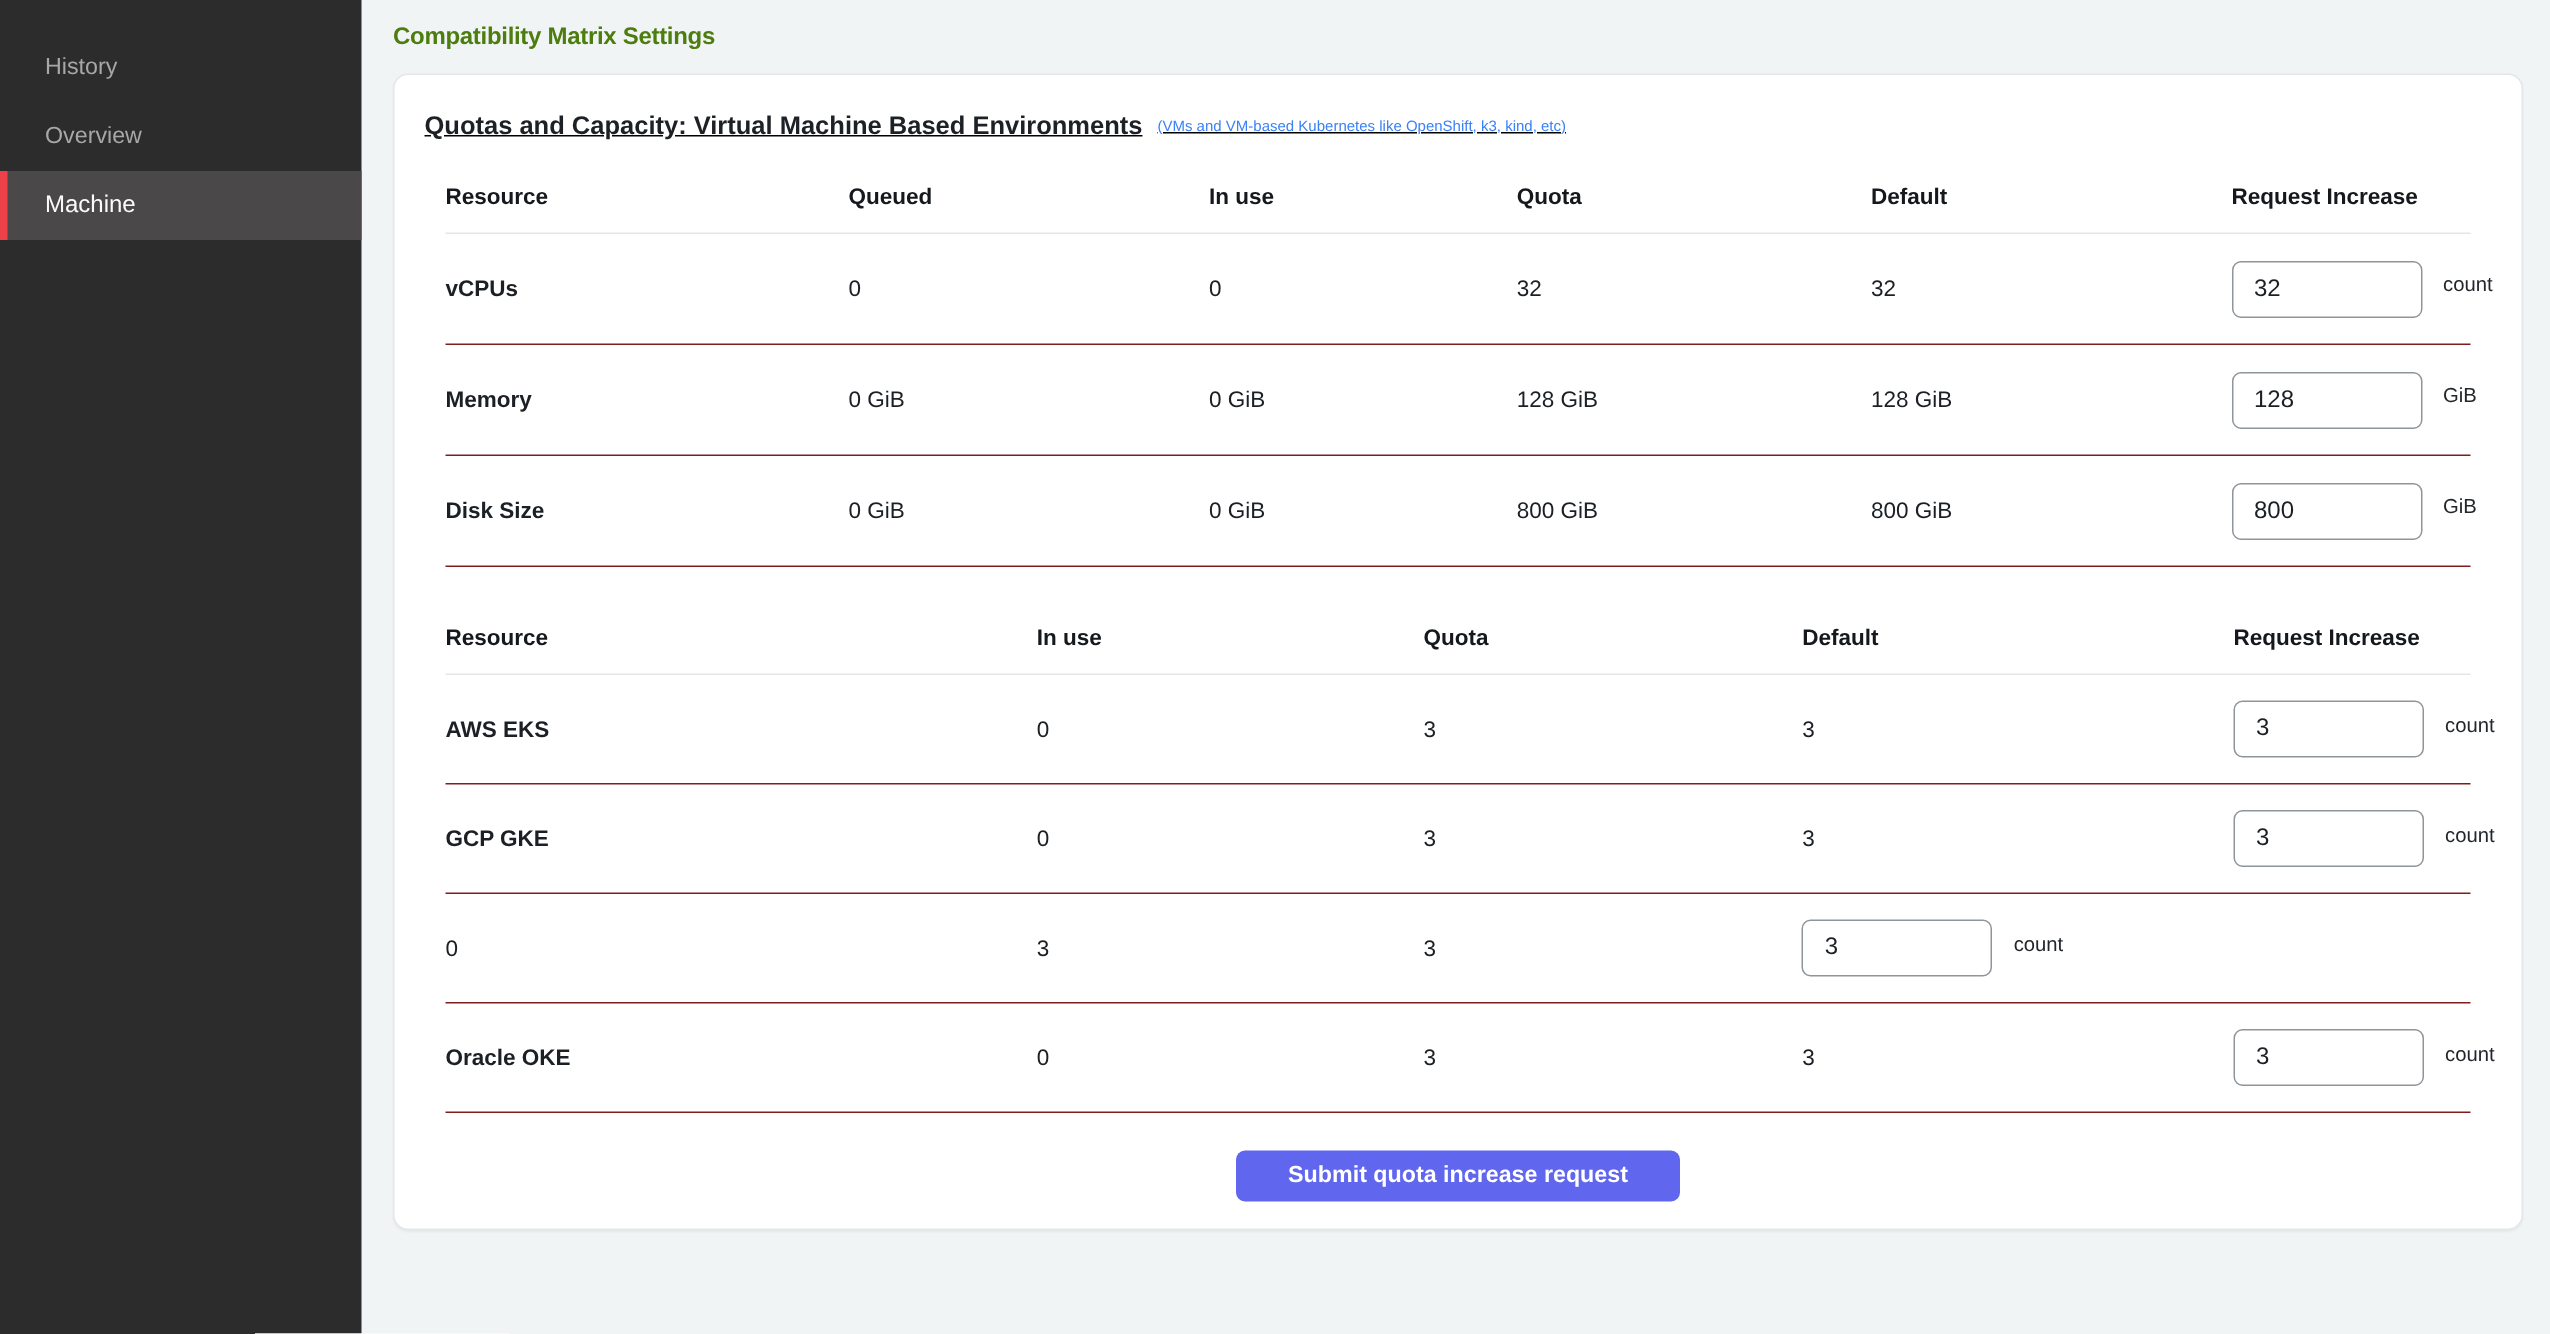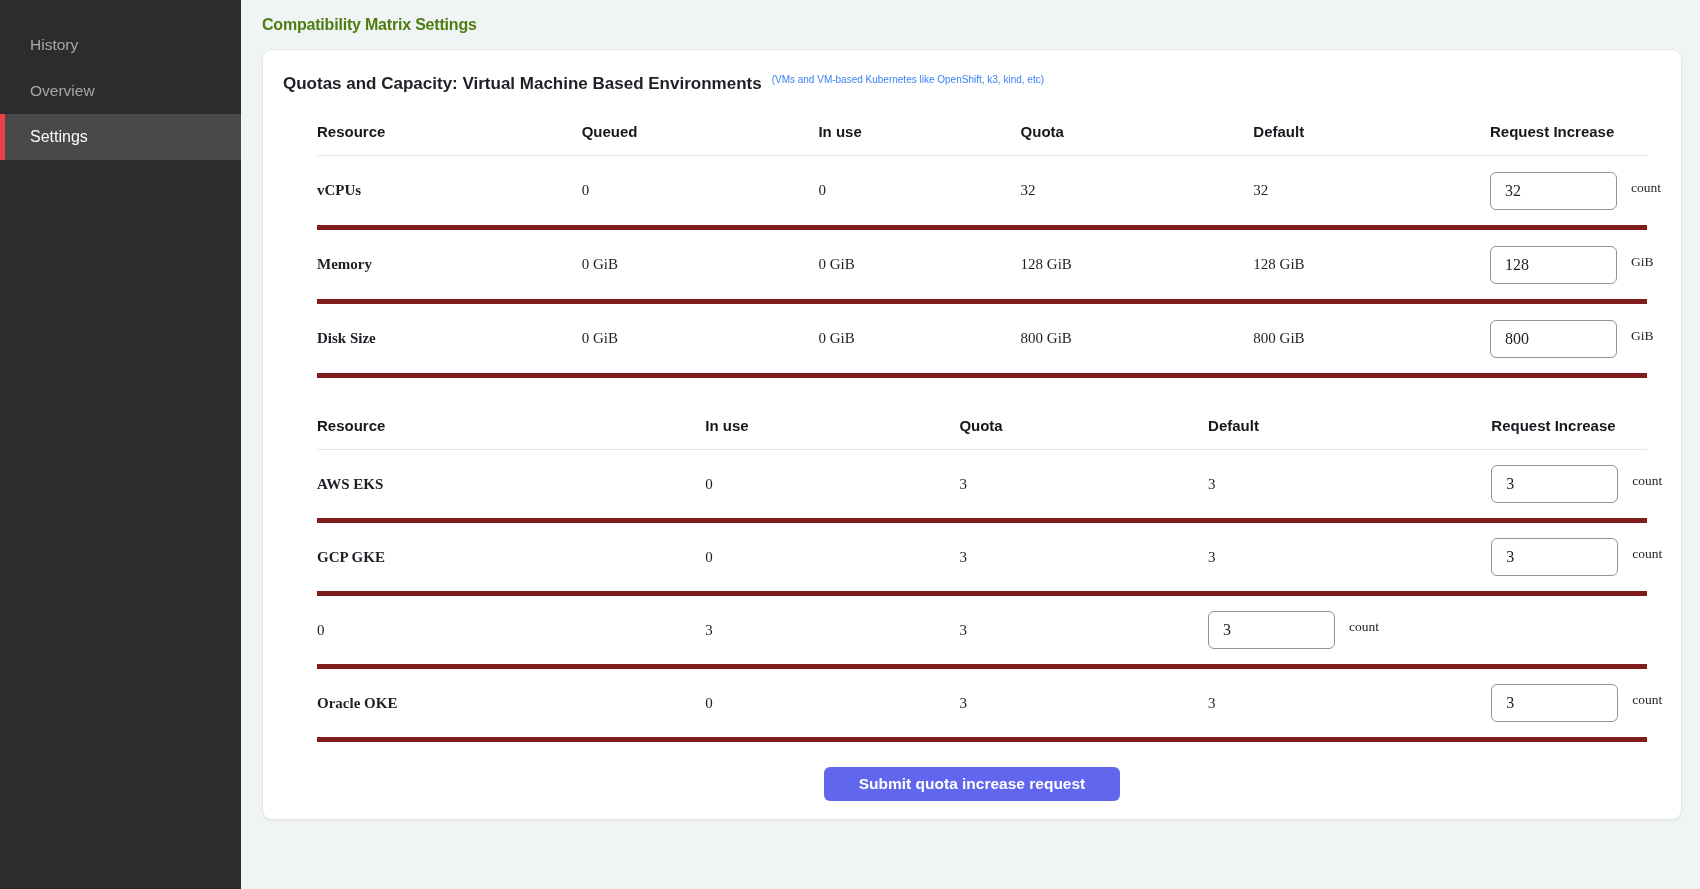--- a/index.html
+++ b/index.html
@@ -59,62 +59,61 @@
   .card {
     background: #ffffff;
     border: 1px solid #e4e7e9;
     border-radius: 10px;
     box-shadow: 0 1px 2px rgba(0,0,0,0.05);
     padding: 24px 20px 18px 20px;
   }
 
   .section-head {
     display: flex;
-    align-items: flex-start;
+    align-items: center;
     gap: 10px;
     padding-bottom: 14px;
+    text-decoration: underline;
   }
   .section-title {
     font-size: 17px;
     font-weight: 700;
     color: #1d2126;
   }
   .section-note {
     font-size: 10px;
     color: #3b82f6;
   }
   .section + .section { margin-top: 24px; }
 
   .table { padding: 0 14px; }
   .thead, .trow {
     display: grid;
     align-items: center;
-    margin-left: 20px;
   }
   .t1 .thead, .t1 .trow {
     grid-template-columns: 19.9% 17.8% 15.2% 17.5% 17.8% 1fr;
   }
   .t2 .thead, .t2 .trow {
     grid-template-columns: 29.2% 19.1% 18.7% 21.3% 1fr;
   }
   .thead {
     height: 48px;
     border-bottom: 1px solid #e4e6ea;
   }
   .th {
     font-weight: 700;
     font-size: 15px;
     color: #15181c;
   }
   .trow {
     height: 74px;
-    border-bottom: 5px solid #7f1d1d;
+    border-bottom: 1px solid #7f1d1d;
     font-size: 15px;
     color: #1c2025;
-    font-family: Liberation Serif, serif;
   }
   .t2 .trow { height: 73px; }
   .cell-resource { font-weight: 700; }
 
   .request-cell {
     display: flex;
     align-items: center;
     gap: 14px;
   }
   .qty-input {
@@ -160,21 +159,21 @@
 
   <aside class="sidebar">
     <div class="nav-item">
       <span>History</span>
     </div>
     <div class="nav-item">
       <span>Overview</span>
     </div>
     <div class="nav-item active">
       <span class="active-bar"></span>
-      <span>Settings</span>
+      <span>Machine</span>
     </div>
   </aside>
 
   <main class="main">
     <h1 class="page-title">Compatibility Matrix Settings</h1>
 
     <div class="card">
 
       <section class="section">
         <div class="section-head">

